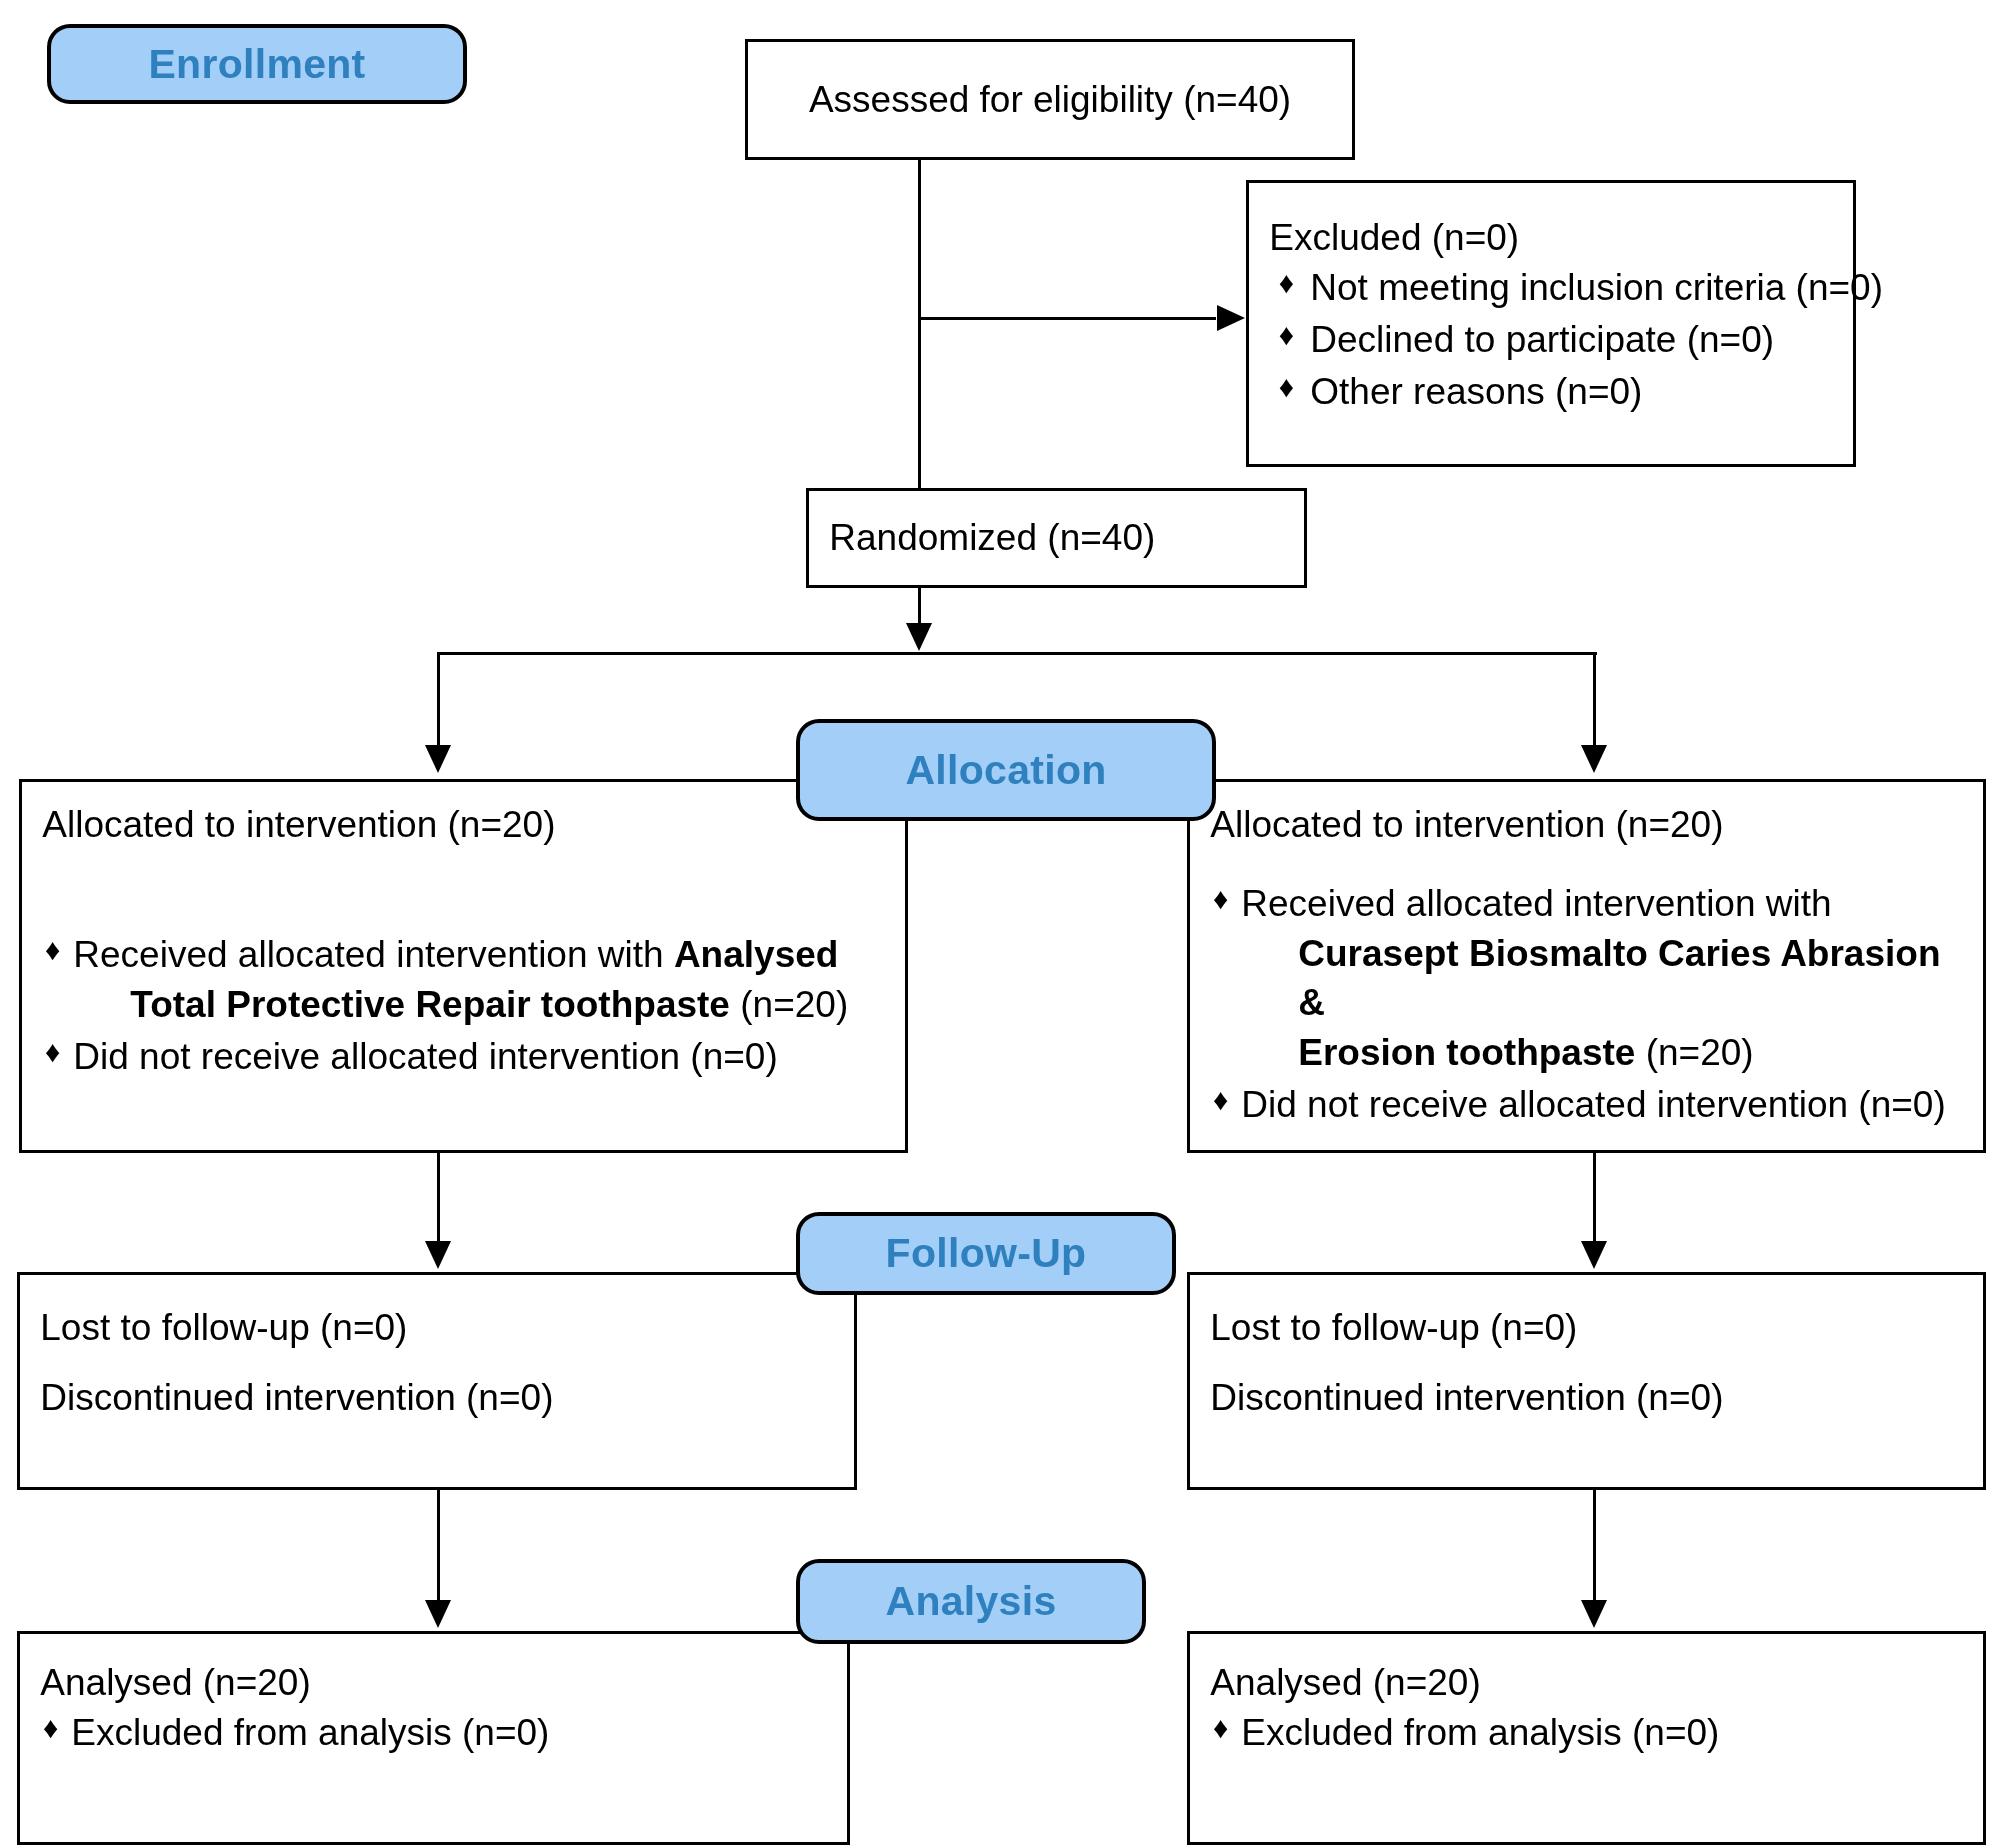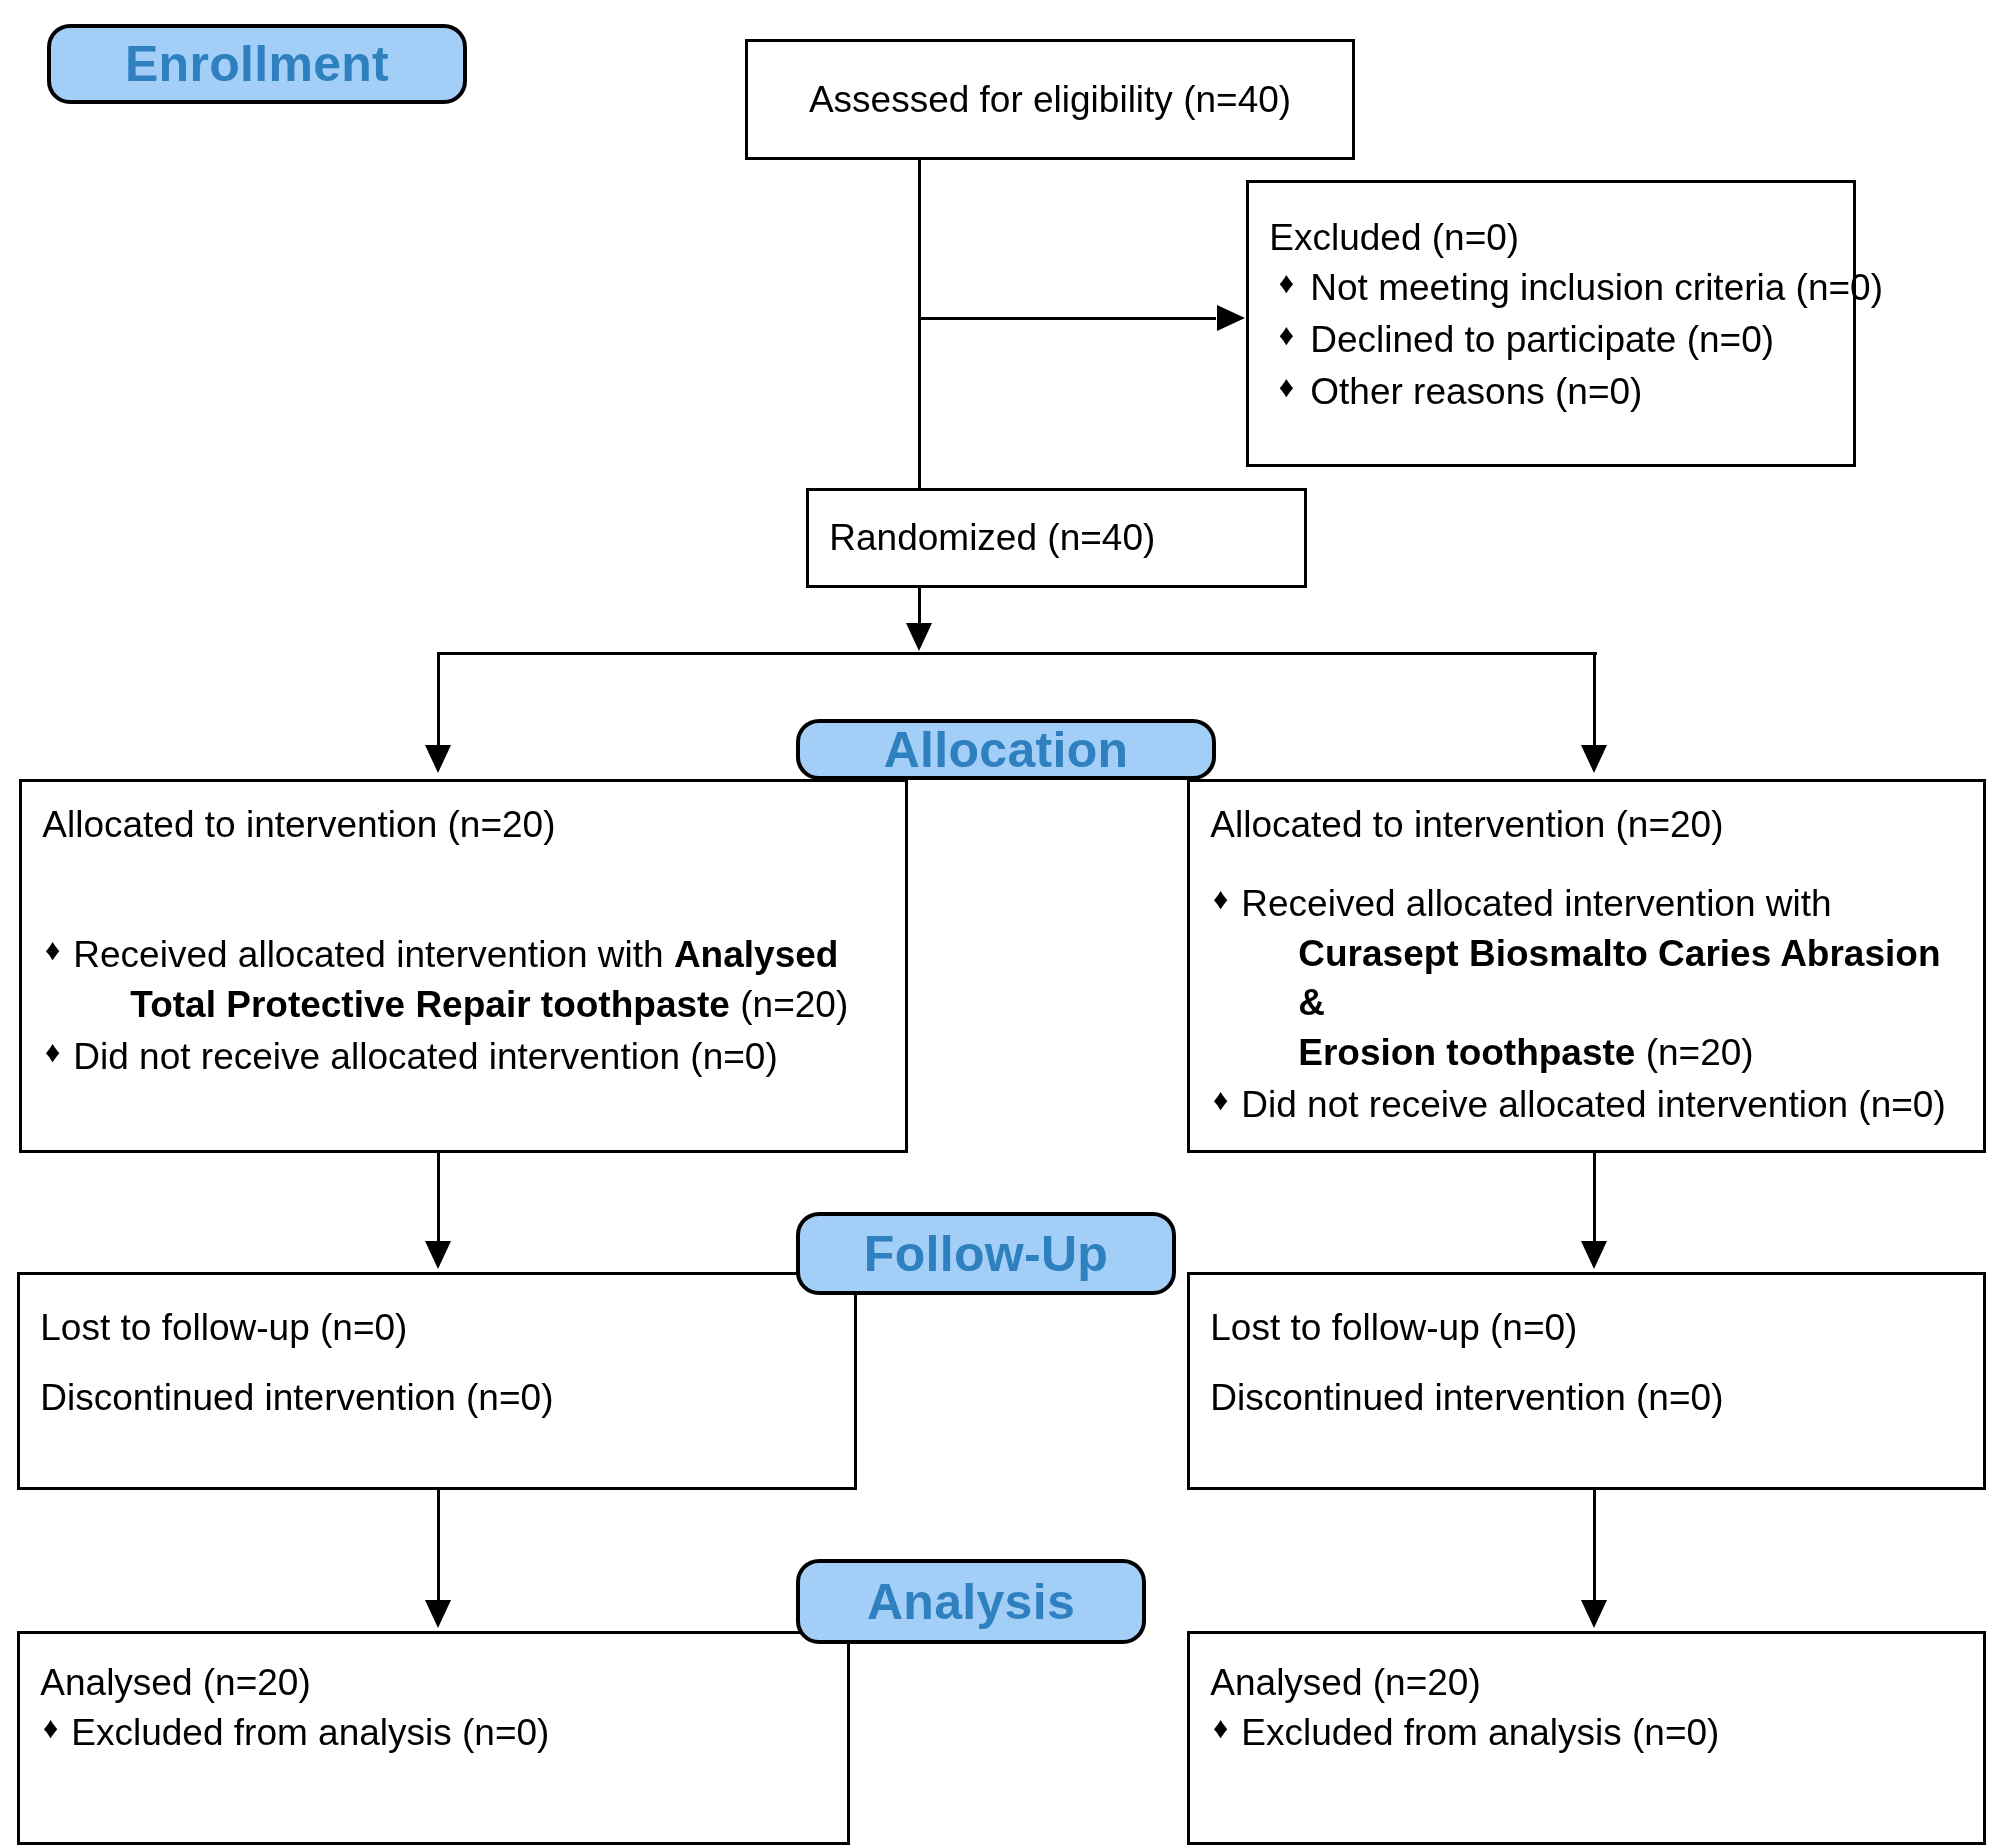--- a/index.html
+++ b/index.html
@@ -31,21 +31,21 @@
 
   
   .badge {
     position: absolute;
     box-sizing: border-box;
     background: #A3CEF7;
     border: 4.7px solid #000000;
     border-radius: 23px;
     color: #2E80BE;
     font-weight: bold;
-    font-size: 50px;
+    font-size: 41px;
     display: flex;
     align-items: center;
     justify-content: center;
     letter-spacing: 0.3px;
     z-index: 6;
   }
 
   
   .vline {
     position: absolute;
@@ -157,21 +157,21 @@
   <div class="vline" style="left:918px; top:588px; height:39px;"></div>
   <div class="arrow-down" style="left:906px; top:623px;"></div>
   <div class="hline" style="left:437px; top:652px; width:1160px;"></div>
 
   <div class="vline" style="left:437px; top:652px; height:100px;"></div>
   <div class="arrow-down" style="left:425px; top:745px;"></div>
 
   <div class="vline" style="left:1593px; top:652px; height:100px;"></div>
   <div class="arrow-down" style="left:1581px; top:745px;"></div>
 
-  <div class="badge" style="left:796px; top:719px; width:420px; height:61px;">
+  <div class="badge" style="left:796px; top:719px; width:420px; height:102px;">
     <span>Allocation</span>
   </div>
 
   <div class="box" style="left:19px; top:779px; width:889px; height:374px;">
     <div class="line">Allocated to intervention (n=20)</div>
     <div class="gap-lg"></div>
     <ul class="bullet-list bullet-tight">
       <li>
         <span class="dia">♦</span>
         <span>Received allocated intervention with </span><span class="b">Analysed</span>

